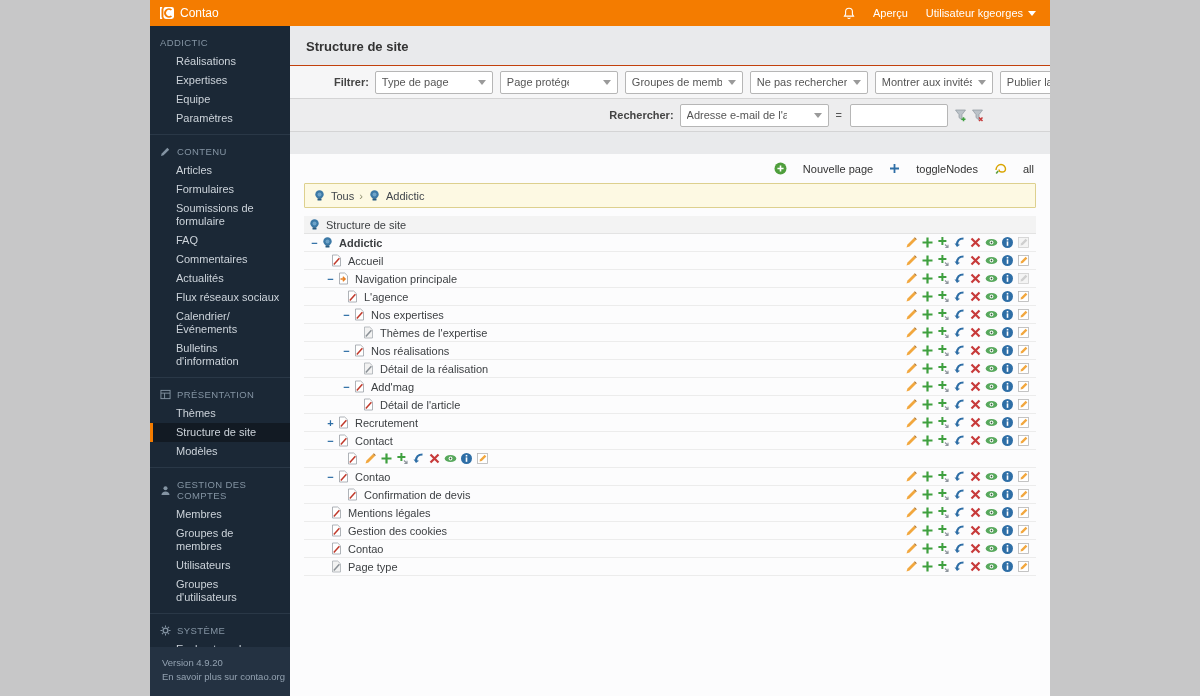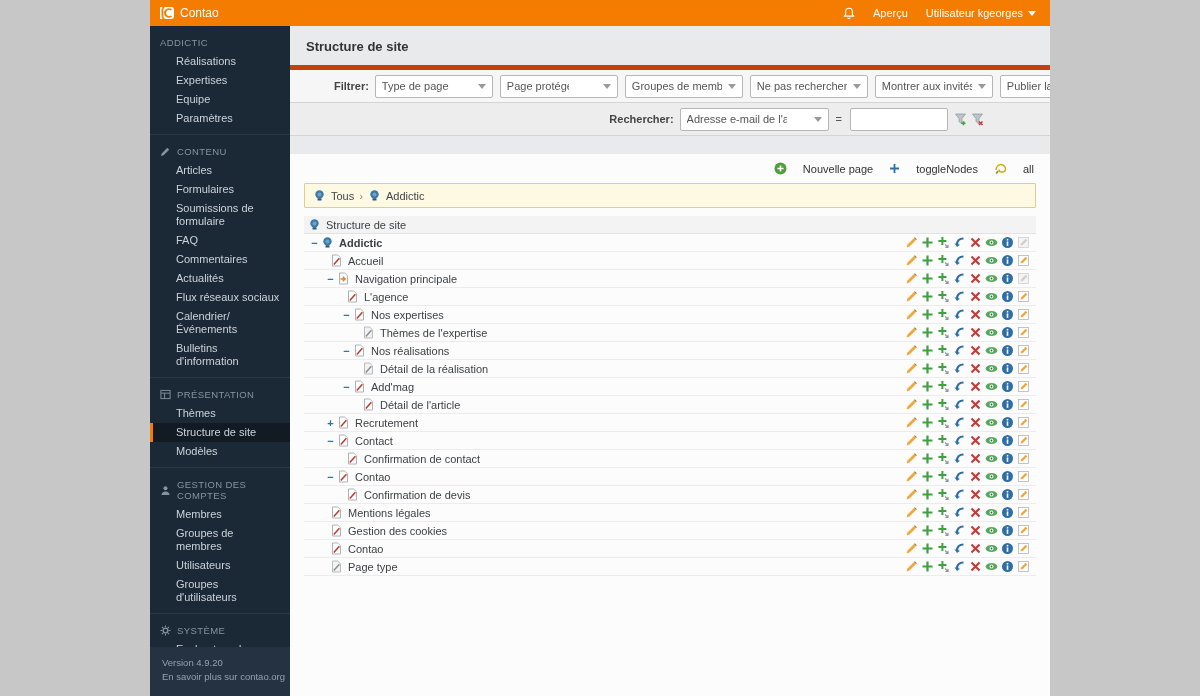--- a/index.html
+++ b/index.html
@@ -17,21 +17,21 @@
   .sb-sec:last-of-type{border-bottom:none;}
   .sb-h{display:flex;align-items:center;gap:6px;color:#8494a3;font-size:9.5px;letter-spacing:.4px;padding:4px 10px 4px 10px;text-transform:uppercase;}
   .sb-h svg{flex:0 0 auto;}
   .sb-it{padding:3px 8px 3px 26px;cursor:pointer;line-height:13px;}
   .sb-it.active{background:#121a23;border-left:3px solid #f47c00;padding-left:23px;}
   .sb-foot{position:absolute;bottom:0;left:0;width:140px;background:#243242;color:#93a2b1;font-size:9.5px;padding:9px 0 12px 12px;box-sizing:border-box;line-height:14px;}
   .sb-foot a{color:#93a2b1;text-decoration:none;}
   
   .mn{position:absolute;left:140px;top:26px;width:760px;height:670px;background:#e9eaec;overflow:hidden;}
   .title{font-size:13px;font-weight:bold;color:#333;padding:13px 16px 11px 16px;}
-  .fpanel{border-top:5px solid #c2410c;}
+  .fpanel{border-top:1px solid #c2410c;}
   .frow{height:33px;display:flex;align-items:center;box-sizing:border-box;border-bottom:1px solid #d4d4d5;font-size:11px;color:#444;}
   .frow1{background:#f6f6f7;padding-left:44px;}
   .frow2{background:#ededee;justify-content:flex-end;padding-right:66px;}
   .flbl{font-weight:bold;margin-right:6px;}
   .sel{background:#fff;border:1px solid #b6b6b6;border-radius:2px;height:21px;display:flex;align-items:center;justify-content:space-between;padding:0 6px;margin-right:7px;cursor:pointer;color:#555;}
   .sel .txt{white-space:nowrap;overflow:hidden;max-width:100px;}
   .sel-caret{width:0;height:0;border-left:4px solid transparent;border-right:4px solid transparent;border-top:5px solid #9a9a9a;margin-left:6px;flex:0 0 auto;}
   .f-input{width:92px;height:19px;border:1px solid #b6b6b6;border-radius:2px;background:#fff;margin:0 6px 0 8px;}
   .eq{color:#555;}
   .body{background:#fcfcfd;position:absolute;top:128px;bottom:0;left:0;right:0;overflow:hidden;}
@@ -1003,21 +1003,20 @@
           </div>
           <div class="trow">
             <span style="width: 32px; flex: 0 0 auto;"></span>
             <span class="sp"></span>
             <span class="picon">
               <svg width="13" height="13" viewBox="0 0 13 13">
                 <path d="M2.5 1h5.2l2.8 2.8V12h-8z" fill="#fff" stroke="#9aa0a6" stroke-width=".8"></path>
                 <path d="M3.8 10.4L9.4 4.2" stroke="#c0392b" stroke-width="1.5"></path>
               </svg>
             </span>
-            <span class="tlbl">Confirmation de contact</span>
             <span class="ricons">
               <span>
                 <svg width="13" height="13" viewBox="0 0 13 13">
                   <path d="M1.5 11.5l1-3L9 2l2 2-6.5 6.5z" fill="#f2a73e"></path>
                   <path d="M9 2l2 2 .8-.8-2-2z" fill="#b07020"></path>
                 </svg>
               </span>
               <span>
                 <svg width="13" height="13" viewBox="0 0 13 13">
                   <path d="M5.4 1.5h2.2v3.9h3.9v2.2H7.6v3.9H5.4V7.6H1.5V5.4h3.9z" fill="#3fa03f"></path>

